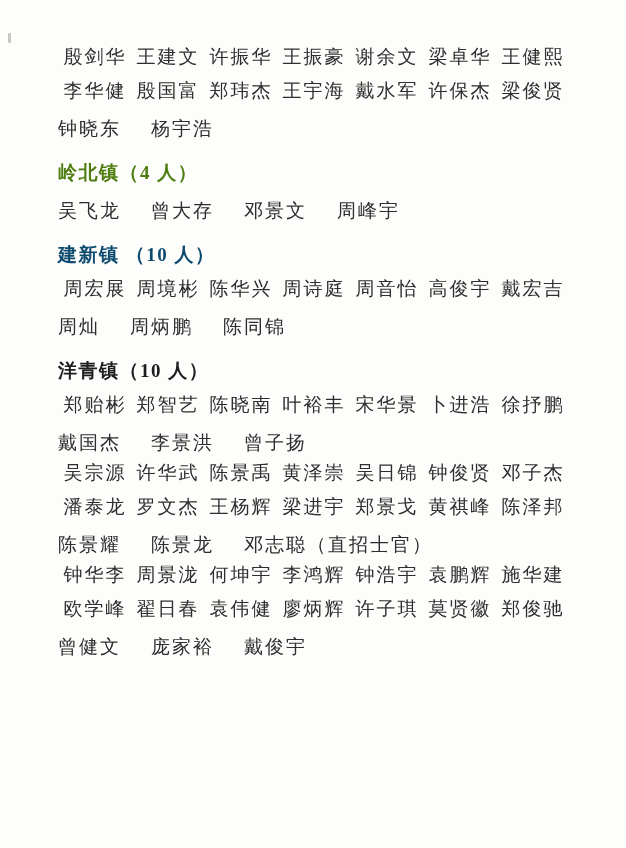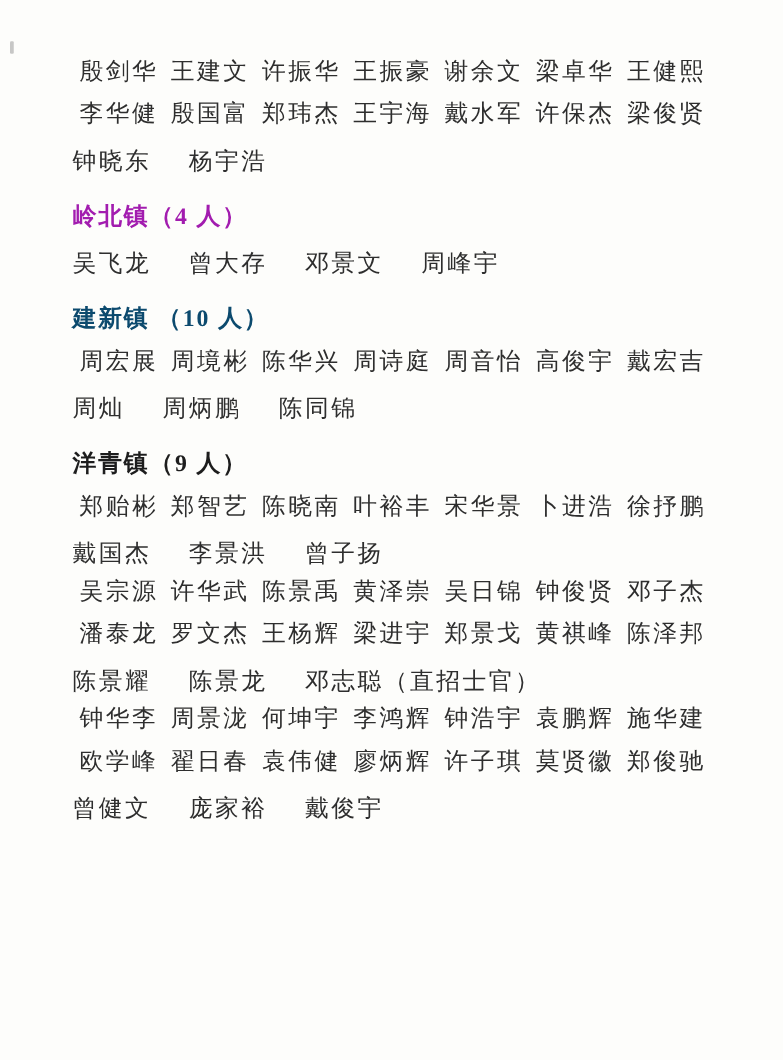--- a/index.html
+++ b/index.html
@@ -93,21 +93,21 @@
           <span class="person-name">戴水军</span>
           <span class="person-name">许保杰</span>
           <span class="person-name">梁俊贤</span>
         </div>
         <div class="name-line partial">
           <span class="person-name">钟晓东</span>
           <span class="person-name">杨宇浩</span>
         </div>
       </section>
       <section class="section">
-        <div class="section-title" style="color: #a21caf;">岭北镇（4 人）</div>
+        <div class="section-title" style="color: #4d7c0f;">岭北镇（4 人）</div>
         <div class="name-line partial">
           <span class="person-name">吴飞龙</span>
           <span class="person-name">曾大存</span>
           <span class="person-name">邓景文</span>
           <span class="person-name">周峰宇</span>
         </div>
       </section>
       <section class="section">
         <div class="section-title" style="color: #0c4a6e;">建新镇 （10 人）</div>
         <div class="name-line full">
@@ -119,21 +119,21 @@
           <span class="person-name">高俊宇</span>
           <span class="person-name">戴宏吉</span>
         </div>
         <div class="name-line partial">
           <span class="person-name">周灿</span>
           <span class="person-name">周炳鹏</span>
           <span class="person-name">陈同锦</span>
         </div>
       </section>
       <section class="section">
-        <div class="section-title" style="color: rgb(29, 29, 29);">洋青镇（9 人）</div>
+        <div class="section-title" style="color: rgb(29, 29, 29);">洋青镇（10 人）</div>
         <div class="name-line full">
           <span class="person-name">郑贻彬</span>
           <span class="person-name">郑智艺</span>
           <span class="person-name">陈晓南</span>
           <span class="person-name">叶裕丰</span>
           <span class="person-name">宋华景</span>
           <span class="person-name">卜进浩</span>
           <span class="person-name">徐抒鹏</span>
         </div>
         <div class="name-line partial">

